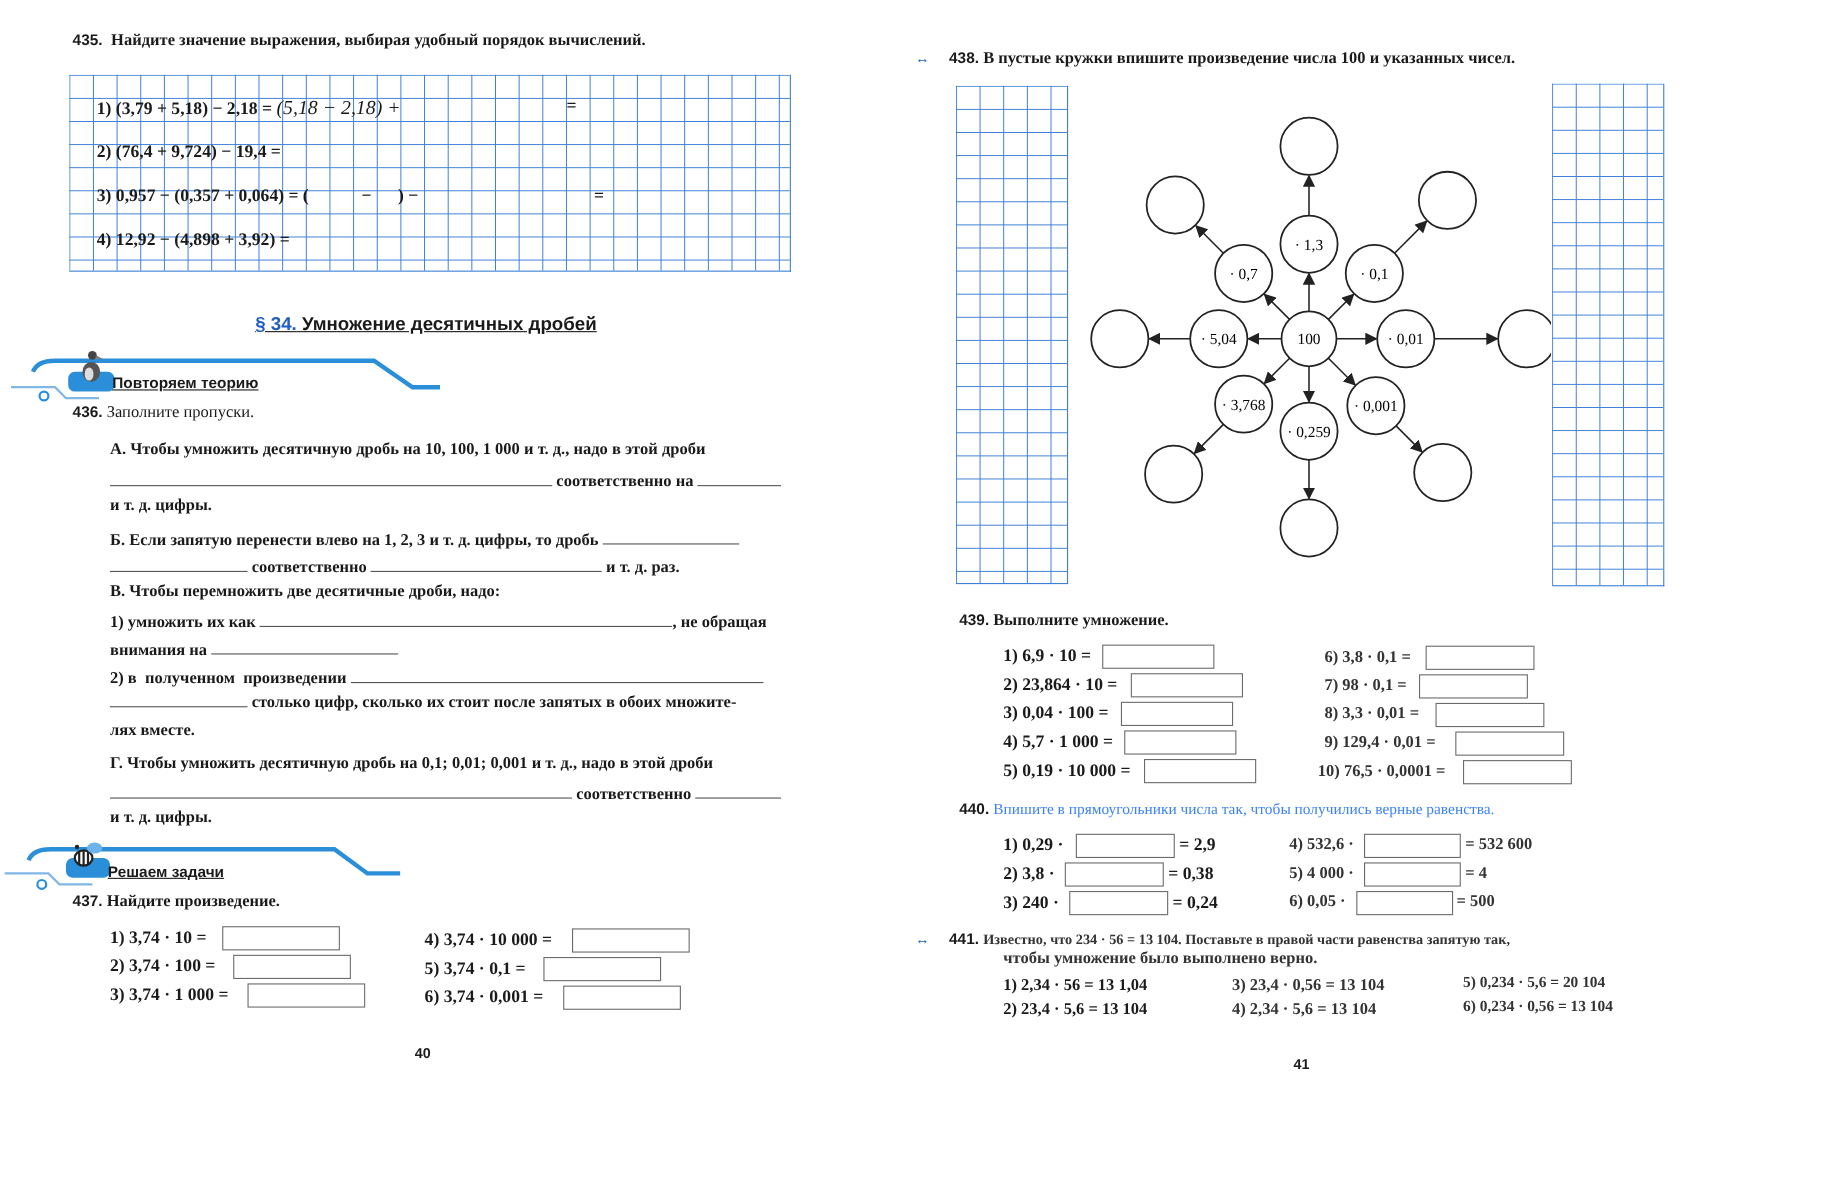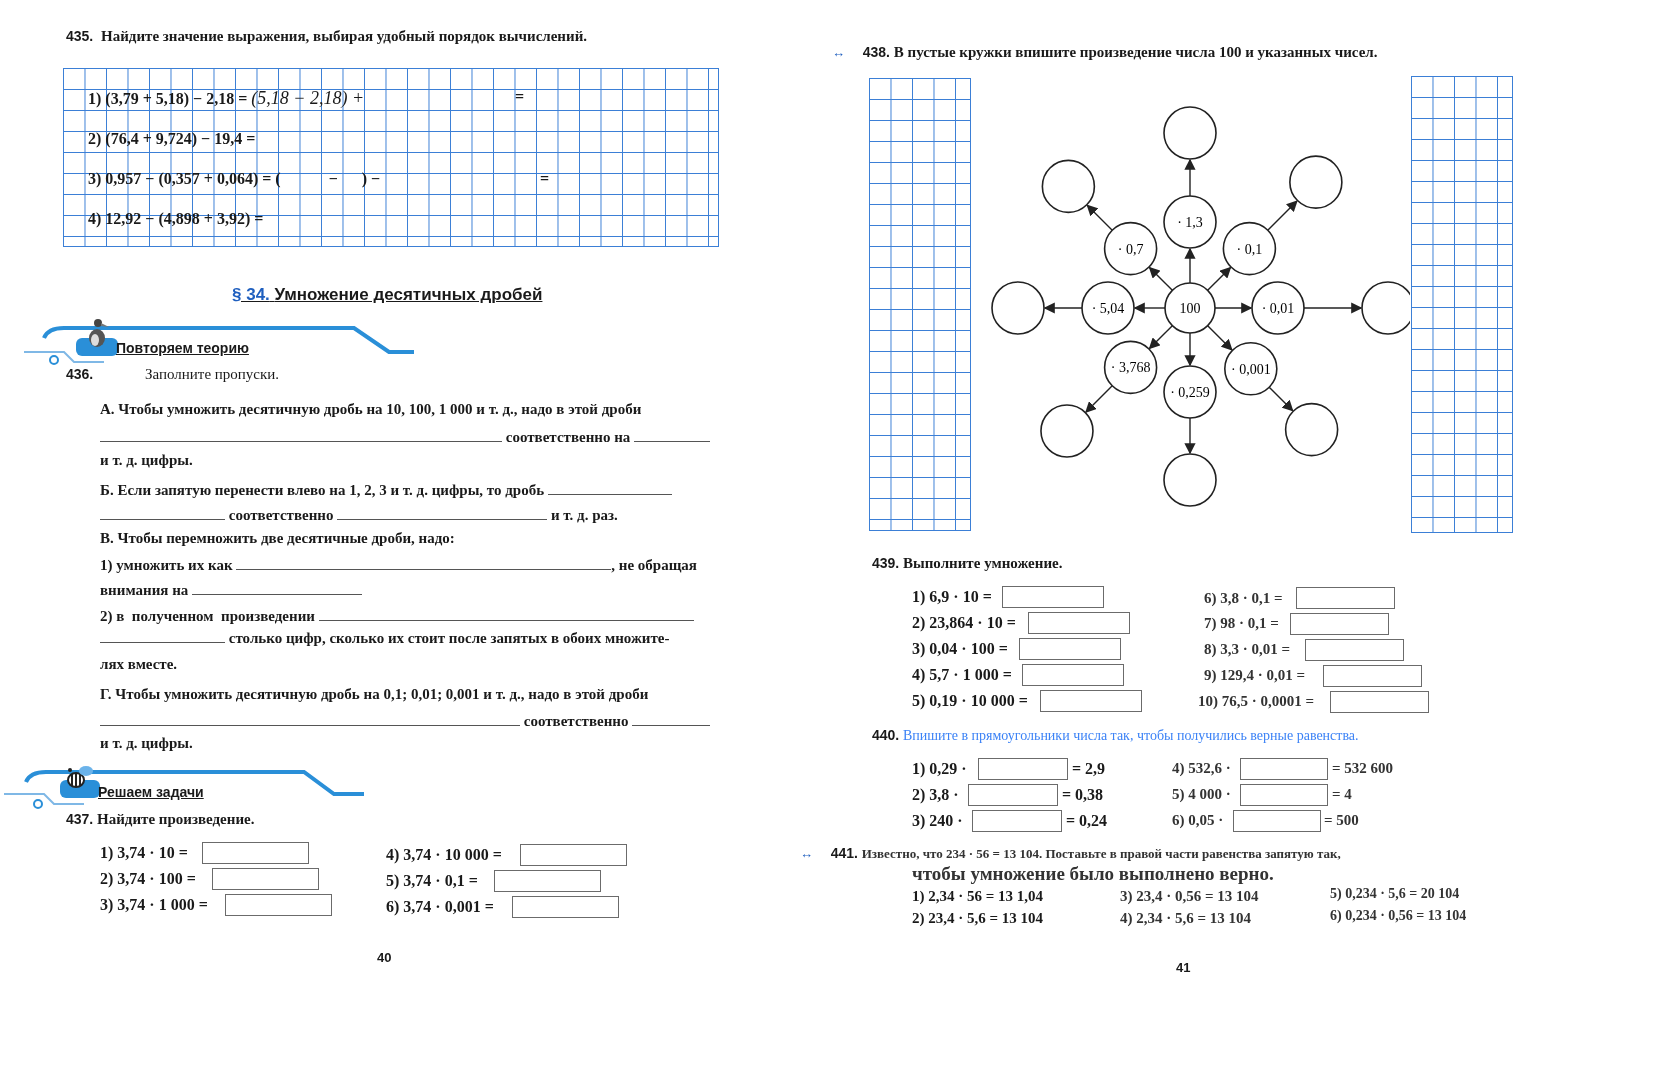--- a/index.html
+++ b/index.html
@@ -43,41 +43,41 @@
     <span style="white-space:pre;">−      ) −</span>
   </div>
   <div class="expr" style="left:540px;top:170px;">=</div>
   <div class="expr" style="left:88px;top:210px;">4) 12,92 − (4,898 + 3,92) =</div>
 
   <div class="abs section" style="left:232px;top:285px;">
     <span style="color:#1f5fbf;">§ 34.</span>
     <span>Умножение десятичных дробей</span>
   </div>
 
-  <div class="abs" style="left:24px;top:316px;width:390px;height:50px;">
+  <div class="abs" style="left:10px;top:316px;width:390px;height:50px;">
     <svg width="390" height="50">
       <path d="M20 22 Q24 12 40 12 L330 12 L365 36 L390 36" fill="none" stroke="#2a8fd8" stroke-width="4"></path>
       <path d="M0 36 L40 36 L50 46 L80 46" fill="none" stroke="#7fb8e6" stroke-width="2"></path>
       <circle cx="30" cy="44" r="4" fill="none" stroke="#2a8fd8" stroke-width="2"></circle>
       <rect x="52" y="22" width="42" height="18" rx="6" fill="#2a8fd8"></rect>
     </svg>
     <div class="abs" style="left:58px;top:0px;width:30px;height:34px;">
       <svg width="30" height="34">
           <ellipse cx="15" cy="22" rx="8" ry="9" fill="#555"></ellipse>
           <circle cx="16" cy="7" r="4" fill="#444"></circle>
           <path d="M19 7 L27 11 L19 10Z" fill="#777"></path>
           <ellipse cx="13" cy="24" rx="4" ry="6" fill="#ddd"></ellipse>
         </svg>
     </div>
     <span class="abs banner-title" style="left:92px;top:24px;">Повторяем теорию</span>
   </div>
 
   <div class="abs txt" style="left:66px;top:366px;">
     <span class="num">436.</span>
-    <span style="font-weight:normal;margin-left:48px;">Заполните пропуски.</span>
+    <span style="font-weight:normal;">Заполните пропуски.</span>
   </div>
   <div class="abs txt" style="left:100px;top:401px;">А. Чтобы умножить десятичную дробь на 10, 100, 1 000 и т. д., надо в этой дроби</div>
   <div class="abs txt" style="left:100px;top:427px;">
     <span class="blank" style="width:402px;"></span>
     <span>соответственно на</span>
     <span class="blank" style="width:76px;"></span>
   </div>
   <div class="abs txt" style="left:100px;top:452px;">и т. д. цифры.</div>
   <div class="abs txt" style="left:100px;top:480px;">
     <span>Б. Если запятую перенести влево на 1, 2, 3 и т. д. цифры, то дробь</span>
@@ -257,26 +257,26 @@
   <div class="expr2" style="left:1172px;top:760px;">4) 532,6 ·</div>
   <div class="box" style="left:1240px;top:758px;width:86px;"></div>
   <div class="expr2" style="left:1332px;top:760px;">= 532 600</div>
   <div class="expr2" style="left:1172px;top:786px;">5) 4 000 ·</div>
   <div class="box" style="left:1240px;top:784px;width:86px;"></div>
   <div class="expr2" style="left:1332px;top:786px;">= 4</div>
   <div class="expr2" style="left:1172px;top:812px;">6) 0,05 ·</div>
   <div class="box" style="left:1233px;top:810px;width:86px;"></div>
   <div class="expr2" style="left:1324px;top:812px;">= 500</div>
 
-  <div class="abs task" style="left:800px;top:845px;text-align:right;">
+  <div class="abs task" style="left:832px;top:845px;text-align:right;">
     <span class="arrowmark">↔</span>
     <span class="num" style="margin-left:14px;">441.</span>
     <span style="font-size:13px;color:#333;">Известно, что 234 · 56 = 13 104. Поставьте в правой части равенства запятую так,</span>
   </div>
-  <div class="abs task" style="left:912px;top:863px;font-size:19px;color:#333;">чтобы умножение было выполнено верно.</div>
+  <div class="abs task" style="left:912px;top:863px;font-size:15px;color:#333;">чтобы умножение было выполнено верно.</div>
   <div class="expr" style="left:912px;top:888px;font-size:15px;">1) 2,34 · 56 = 13 1,04</div>
   <div class="expr" style="left:912px;top:910px;font-size:15px;">2) 23,4 · 5,6 = 13 104</div>
   <div class="expr2" style="left:1120px;top:888px;">3) 23,4 · 0,56 = 13 104</div>
   <div class="expr2" style="left:1120px;top:910px;">4) 2,34 · 5,6 = 13 104</div>
   <div class="expr2" style="left:1330px;top:886px;font-size:14px;">5) 0,234 · 5,6 = 20 104</div>
   <div class="expr2" style="left:1330px;top:908px;font-size:14px;">6) 0,234 · 0,56 = 13 104</div>
 
   <div class="abs pagenum" style="left:1176px;top:960px;">41</div>
 </div>
 

